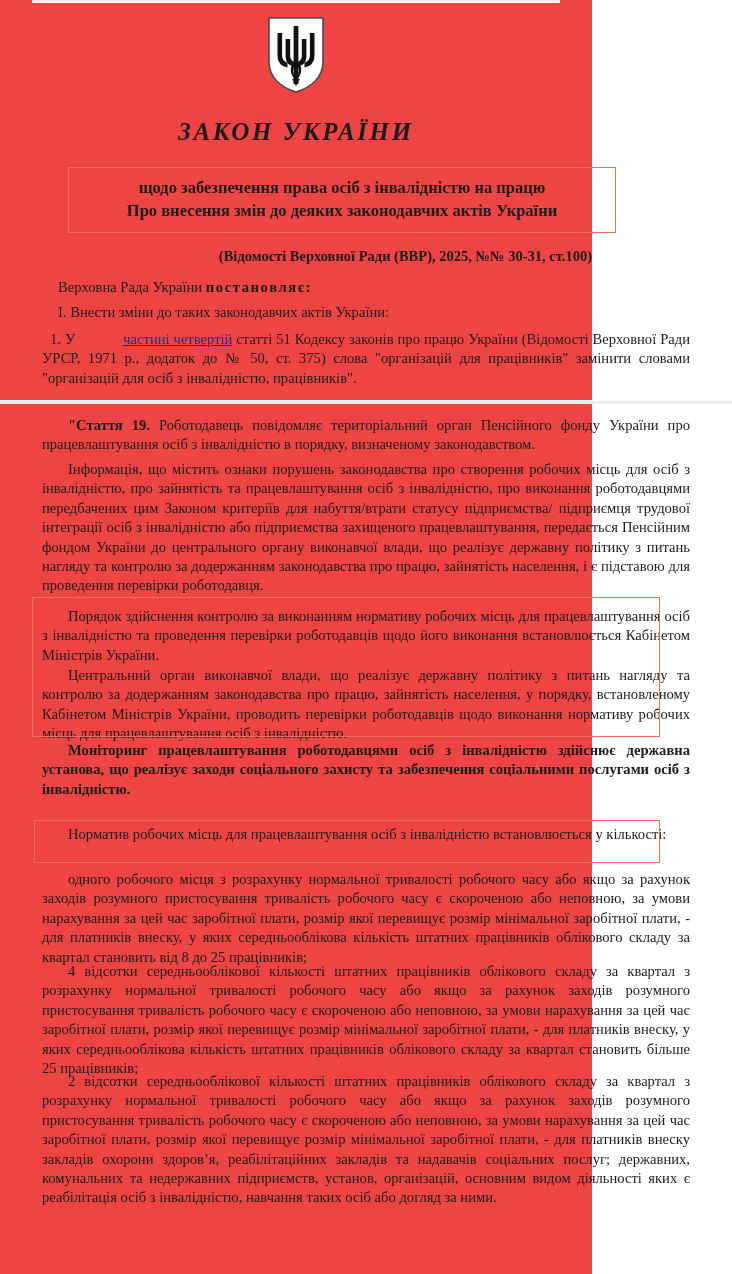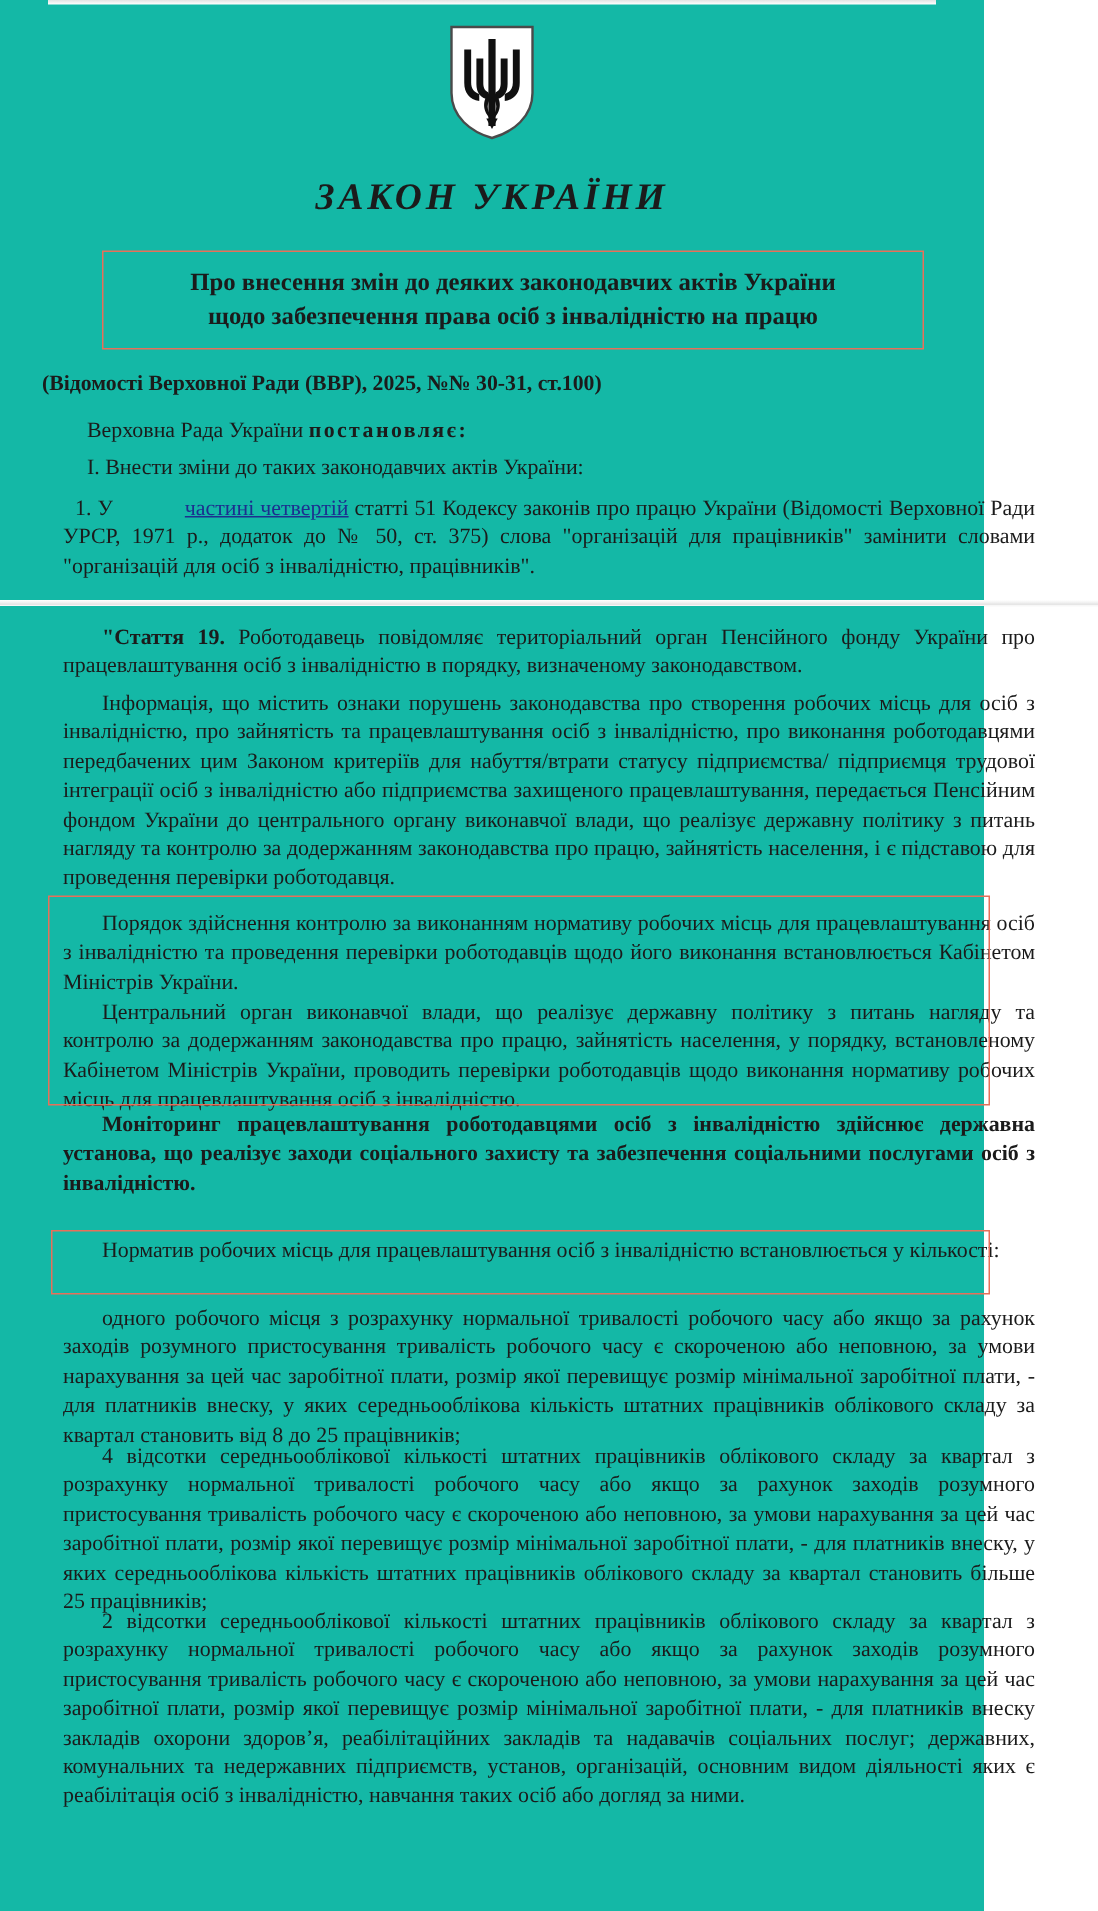--- a/index.html
+++ b/index.html
@@ -13,22 +13,22 @@
     position: relative;
     font-family: "Liberation Serif", "DejaVu Serif", serif;
     color: #1b1b1b;
     overflow: hidden;
   }
 
   
   .page {
     position: absolute;
     left: 0;
-    width: 656px;
-    background: #14b8a6;
+    width: 592px;
+    background: #ef4444;
   }
   .page-one { top: 0; height: 402px; }
   .page-two { top: 404px; height: 870px; }
 
   
   .sheet-top-shadow {
     position: absolute;
     left: 32px; right: 32px; top: 0;
     height: 3px;
     background: linear-gradient(to bottom, #e2e2e2, #ffffff);
@@ -76,21 +76,21 @@
     padding: 8px 10px 9px 10px;
     text-align: center;
     font-weight: bold;
     font-size: 16.5px;
     line-height: 1.42;
   }
 
   .vvr-line {
     position: absolute;
     left: 0; right: 0; top: 248px;
-    text-align: left;
+    text-align: right;
     font-weight: bold;
     font-size: 14.5px;
     margin-left: 28px;
   }
 
   
   .para {
     position: absolute;
     font-size: 14.6px;
     line-height: 1.33;
@@ -164,22 +164,22 @@
                  M30 48.6 c-3.8 3.6 -3.8 9.2 0 12.8 c3.8 -3.6 3.8 -9.2 0 -12.8 z"></path>
 
         <path d="M26.2 63 h7.6 l-3.8 7 z"></path>
       </g>
     </svg>
   </div>
 
   <div class="law-heading">ЗАКОН УКРАЇНИ</div>
 
   <div class="title-box">
+    <div>щодо забезпечення права осіб з інвалідністю на працю</div>
     <div>Про внесення змін до деяких законодавчих актів України</div>
-    <div>щодо забезпечення права осіб з інвалідністю на працю</div>
   </div>
 
   <div class="vvr-line">(Відомості Верховної Ради (ВВР), 2025, №№ 30-31, ст.100)</div>
 
   <div class="para col no-indent" style="top: 278px;">
     <span>Верховна Рада України </span><span class="spaced-bold">постановляє:</span>
   </div>
 
   <div class="para col no-indent" style="top: 303px;">I. Внести зміни до таких законодавчих актів України:</div>
 

